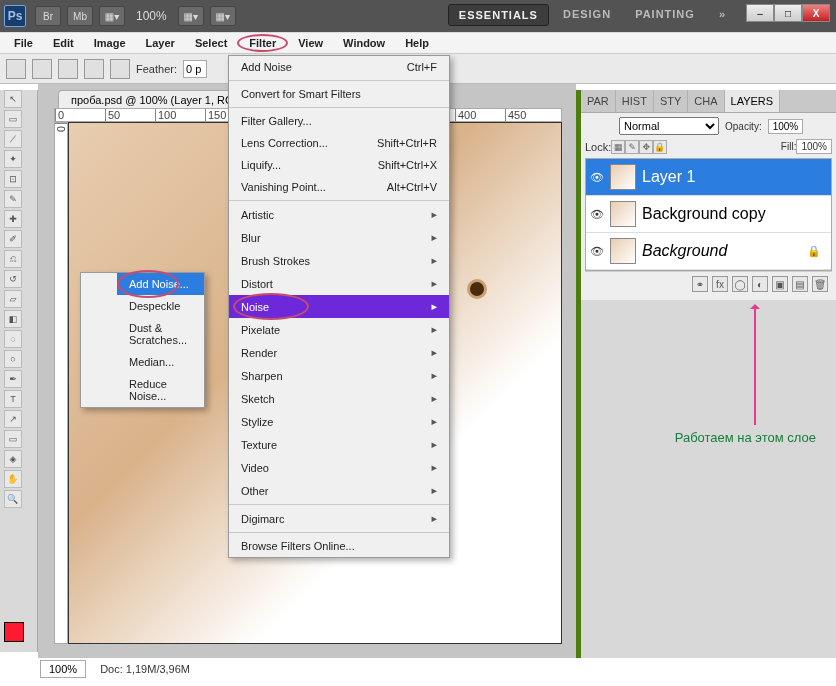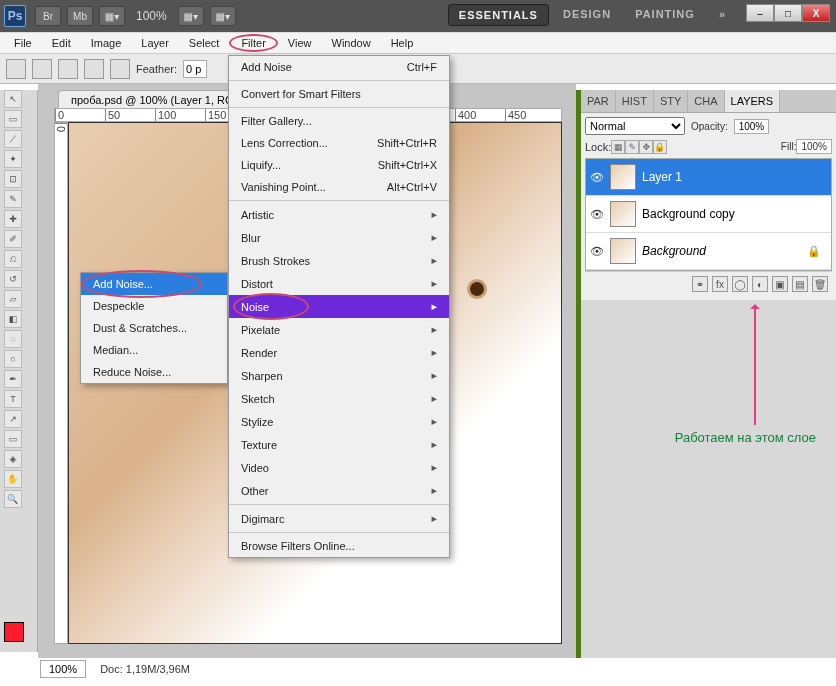--- a/index.html
+++ b/index.html
@@ -10,21 +10,21 @@
   .zoom-label { color: #ddd; margin: 0 8px; font-size: 12px; }
   .workspace-tabs { position: absolute; right: 100px; top: 4px; display: flex; gap: 4px; }
   .workspace-tabs span { color: #bbb; font-weight: bold; padding: 4px 10px; letter-spacing: 1px; font-size: 11px; }
   .workspace-tabs .active { background: #3d3d3d; border: 1px solid #222; border-radius: 3px; color: #eee; }
   .winctrl { position: absolute; right: 6px; top: 4px; display: flex; }
   .winctrl div { width: 28px; height: 18px; border: 1px solid #888; display: flex; align-items: center; justify-content: center; font-size: 10px; }
   .winctrl .minb { background: linear-gradient(#eee,#ccc); }
   .winctrl .maxb { background: linear-gradient(#eee,#ccc); }
   .winctrl .closeb { background: linear-gradient(#f08080,#c42020); color: #fff; font-weight: bold; }
   .menubar { position: absolute; top: 32px; left: 0; right: 0; height: 22px; background: #f4f4f4; border-top: 1px solid #ddd; border-bottom: 1px solid #ccc; display: flex; align-items: center; padding: 0 4px; }
-  .menubar span { padding: 3px 10px; color: #222; cursor: default; }
+  .menubar span { padding: 3px 10px; color: #222; cursor: default; font-weight: bold; }
   .menubar .filter-hl { border: 2px solid #c94b6e; border-radius: 50%/50%; padding: 1px 10px; }
   .optbar { position: absolute; top: 54px; left: 0; right: 0; height: 30px; background: #eaeaea; border-bottom: 1px solid #bbb; display: flex; align-items: center; padding: 0 6px; gap: 6px; }
   .optbar .sq { width: 20px; height: 20px; border: 1px solid #999; background: #e0e0e0; display: inline-block; }
   .optbar .feather-lbl { color: #333; }
   .optbar input { width: 24px; height: 18px; border: 1px solid #aaa; padding: 0 2px; }
   .toolbox { position: absolute; top: 90px; left: 0; width: 38px; bottom: 34px; background: #d9d9d9; border-right: 1px solid #aaa; display: flex; gap: 6px; flex-direction: column; overflow: hidden; }
   .toolcol { display: flex; flex-direction: column; width: 20px; margin-left: 4px; }
   .tool { width: 18px; height: 18px; border: 1px solid #bbb; background: #e8e8e8; margin-bottom: 2px; font-size: 9px; color: #555; display: flex; align-items: center; justify-content: center; }
   .fg-swatch { position: absolute; bottom: 10px; left: 4px; width: 20px; height: 20px; background: #ff1a2d; border: 1px solid #000; }
   .docarea { position: absolute; top: 84px; left: 38px; right: 260px; bottom: 28px; background: #c5c5c5; }
@@ -37,43 +37,43 @@
   .photo { position: absolute; inset: 0; background: linear-gradient(135deg, #e8cdb0 0%, #d9b28a 40%, #fff 70%); }
   .photo::after { content:''; position:absolute; top:30%; right:15%; width:14px; height:14px; background:#4b2b10; border-radius:50%; border:3px solid #c9a070; }
   .filter-menu { position: absolute; top: 55px; left: 228px; width: 222px; background: #f0f0f0; border: 1px solid #999; box-shadow: 3px 3px 6px rgba(0,0,0,0.3); z-index: 10; }
   .filter-menu .mi { padding: 5px 12px; color: #222; display: flex; justify-content: space-between; align-items: center; }
   .filter-menu .sep { border-top: 1px solid #c8c8c8; margin: 2px 0; }
   .filter-menu .sub::after { content: '▸'; color: #555; font-size: 11px; }
   .filter-menu .mi.hl { background: #6d28d9; color: #fff; }
   .filter-menu .mi.hl::after { color: #fff; }
   .filter-menu .mi.ringed { position: relative; }
   .filter-menu .mi.ringed::before { content:''; position:absolute; left:4px; top:-2px; right:140px; bottom:-2px; border:2px solid #c94b6e; border-radius:50%/50%; pointer-events:none; }
-  .noise-sub { position: absolute; top: 272px; left: 80px; width: 148px; background: #f0f0f0; border: 1px solid #999; box-shadow: 3px 3px 6px rgba(0,0,0,0.3); z-index: 9; }
+  .noise-sub { position: absolute; top: 272px; left: 80px; width: 125px; background: #f0f0f0; border: 1px solid #999; box-shadow: 3px 3px 6px rgba(0,0,0,0.3); z-index: 9; padding-left: 36px; }
   .noise-sub .mi { padding: 5px 12px; color: #222; }
   .noise-sub .mi.hl { background: #2b7de0; color: #fff; }
   .noise-sub .mi.ringed { position: relative; }
   .noise-sub .mi.ringed::before { content:''; position:absolute; left:0px; top:-3px; right:25px; bottom:-3px; border:2px solid #c94b6e; border-radius:50%/50%; pointer-events:none; }
   .right-panels { position: absolute; top: 90px; right: 0; width: 260px; bottom: 28px; background: #d8d8d8; border-left: 5px solid #4d7c0f; }
   .panel-tabs { display: flex; background: #c8c8c8; border-bottom: 1px solid #aaa; font-size: 10px; }
   .panel-tabs span { padding: 5px 6px; border-right: 1px solid #b0b0b0; color: #444; }
   .panel-tabs .active { background: #e8e8e8; color: #000; }
   .layers-body { background: #eee; padding: 4px; }
-  .layers-body .row1 { display: flex; gap: 6px; align-items: center; margin-bottom: 4px; }
+  .layers-body .row1 { display: flex; gap: 6px; align-items: center; margin-bottom: 4px; margin-left: 34px; }
   .layers-body select { width: 100px; height: 18px; font-size: 11px; }
   .layers-body .lbl { color: #333; font-size: 10px; }
   .layers-body .valbox { border: 1px solid #aaa; background: #fff; padding: 1px 4px; font-size: 10px; }
   .lock-row { display: flex; align-items: center; margin-bottom: 4px; font-size: 10px; color: #333; }
   .lockicon { width: 14px; height: 14px; border: 1px solid #aaa; background: #e8e8e8; display: inline-block; font-size: 9px; text-align: center; line-height: 12px; color: #666; }
   .layer-list { border: 1px solid #aaa; background: #fff; }
   .layer-item { display: flex; align-items: center; padding: 5px 4px; border-bottom: 1px solid #ddd; gap: 6px; }
   .layer-item.sel { background: #2b7de0; color: #fff; }
   .eye { width: 14px; height: 14px; display: inline-flex; align-items: center; justify-content: center; color: #333; }
   .layer-item.sel .eye { color: #fff; }
   .thumb { width: 26px; height: 26px; border: 1px solid #888; background: linear-gradient(135deg,#e8cdb0,#fff); }
-  .layer-item .name { font-size: 12px; }
+  .layer-item .name { font-size: 16px; }
   .layer-item .lock { margin-left: auto; margin-right: 6px; color: #555; }
   .layer-buttons { display: flex; gap: 4px; padding: 4px; justify-content: flex-end; border-top: 1px solid #ccc; }
   .layer-buttons span { width: 16px; height: 16px; border: 1px solid #999; background: #e8e8e8; font-size: 10px; display: inline-flex; align-items: center; justify-content: center; color: #555; }
   .anno-arrow { position: absolute; top: 215px; right: 80px; width: 2px; height: 120px; background: #e23d8b; }
   .anno-arrow::before { content:''; position:absolute; top:-6px; left:-4px; border:5px solid transparent; border-bottom-color:#e23d8b; }
   .anno-text { position: absolute; top: 340px; right: 20px; color: #15803d; font-size: 13px; }
   .statusbar { position: absolute; bottom: 6px; left: 40px; height: 22px; display: flex; align-items: center; gap: 14px; }
   .statusbar .zb { border: 1px solid #aaa; background: #fff; padding: 2px 8px; font-size: 11px; }
   .statusbar .doc { color: #333; font-size: 11px; }
   .col-strip { position: absolute; top:90px; right:245px; width:14px; bottom:28px; background:#d0d0d0; display:flex; flex-direction:column; gap:40px; padding-top:10px; }

